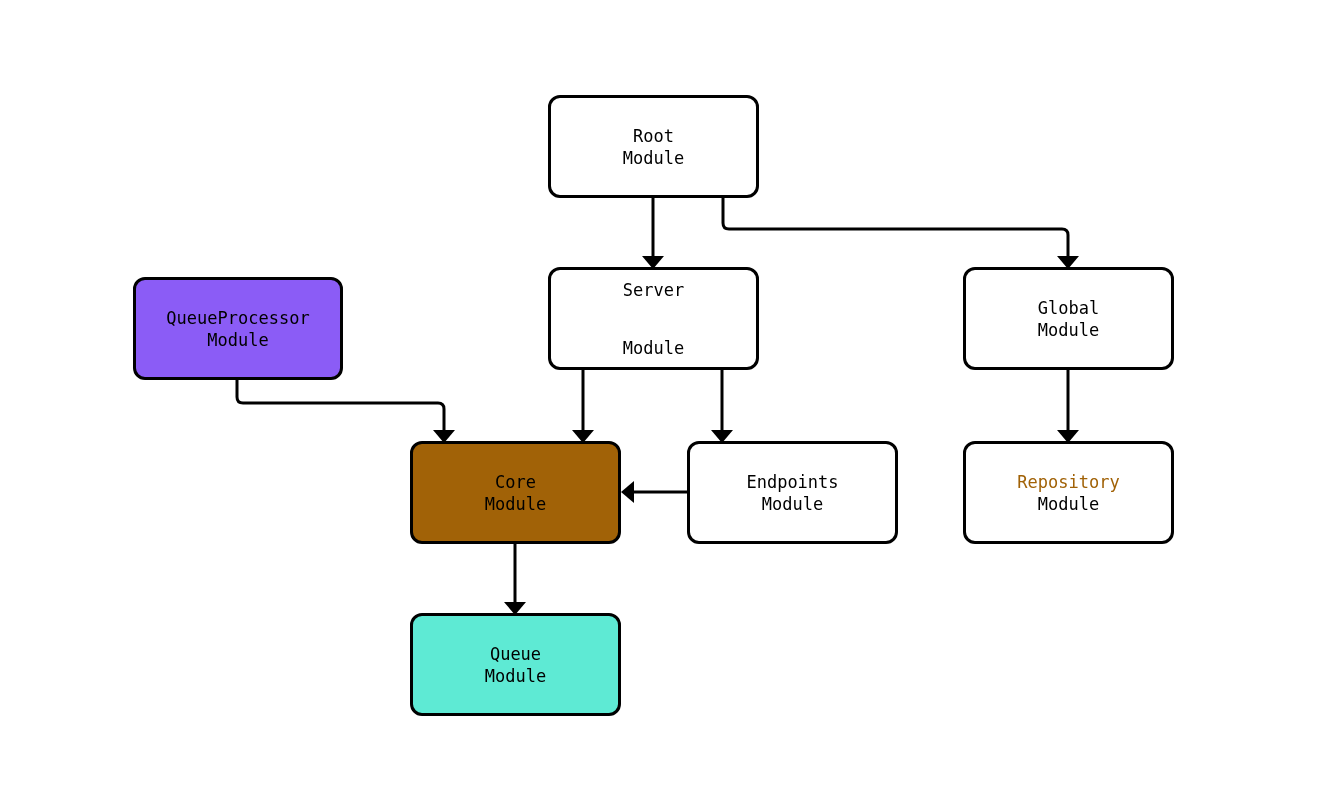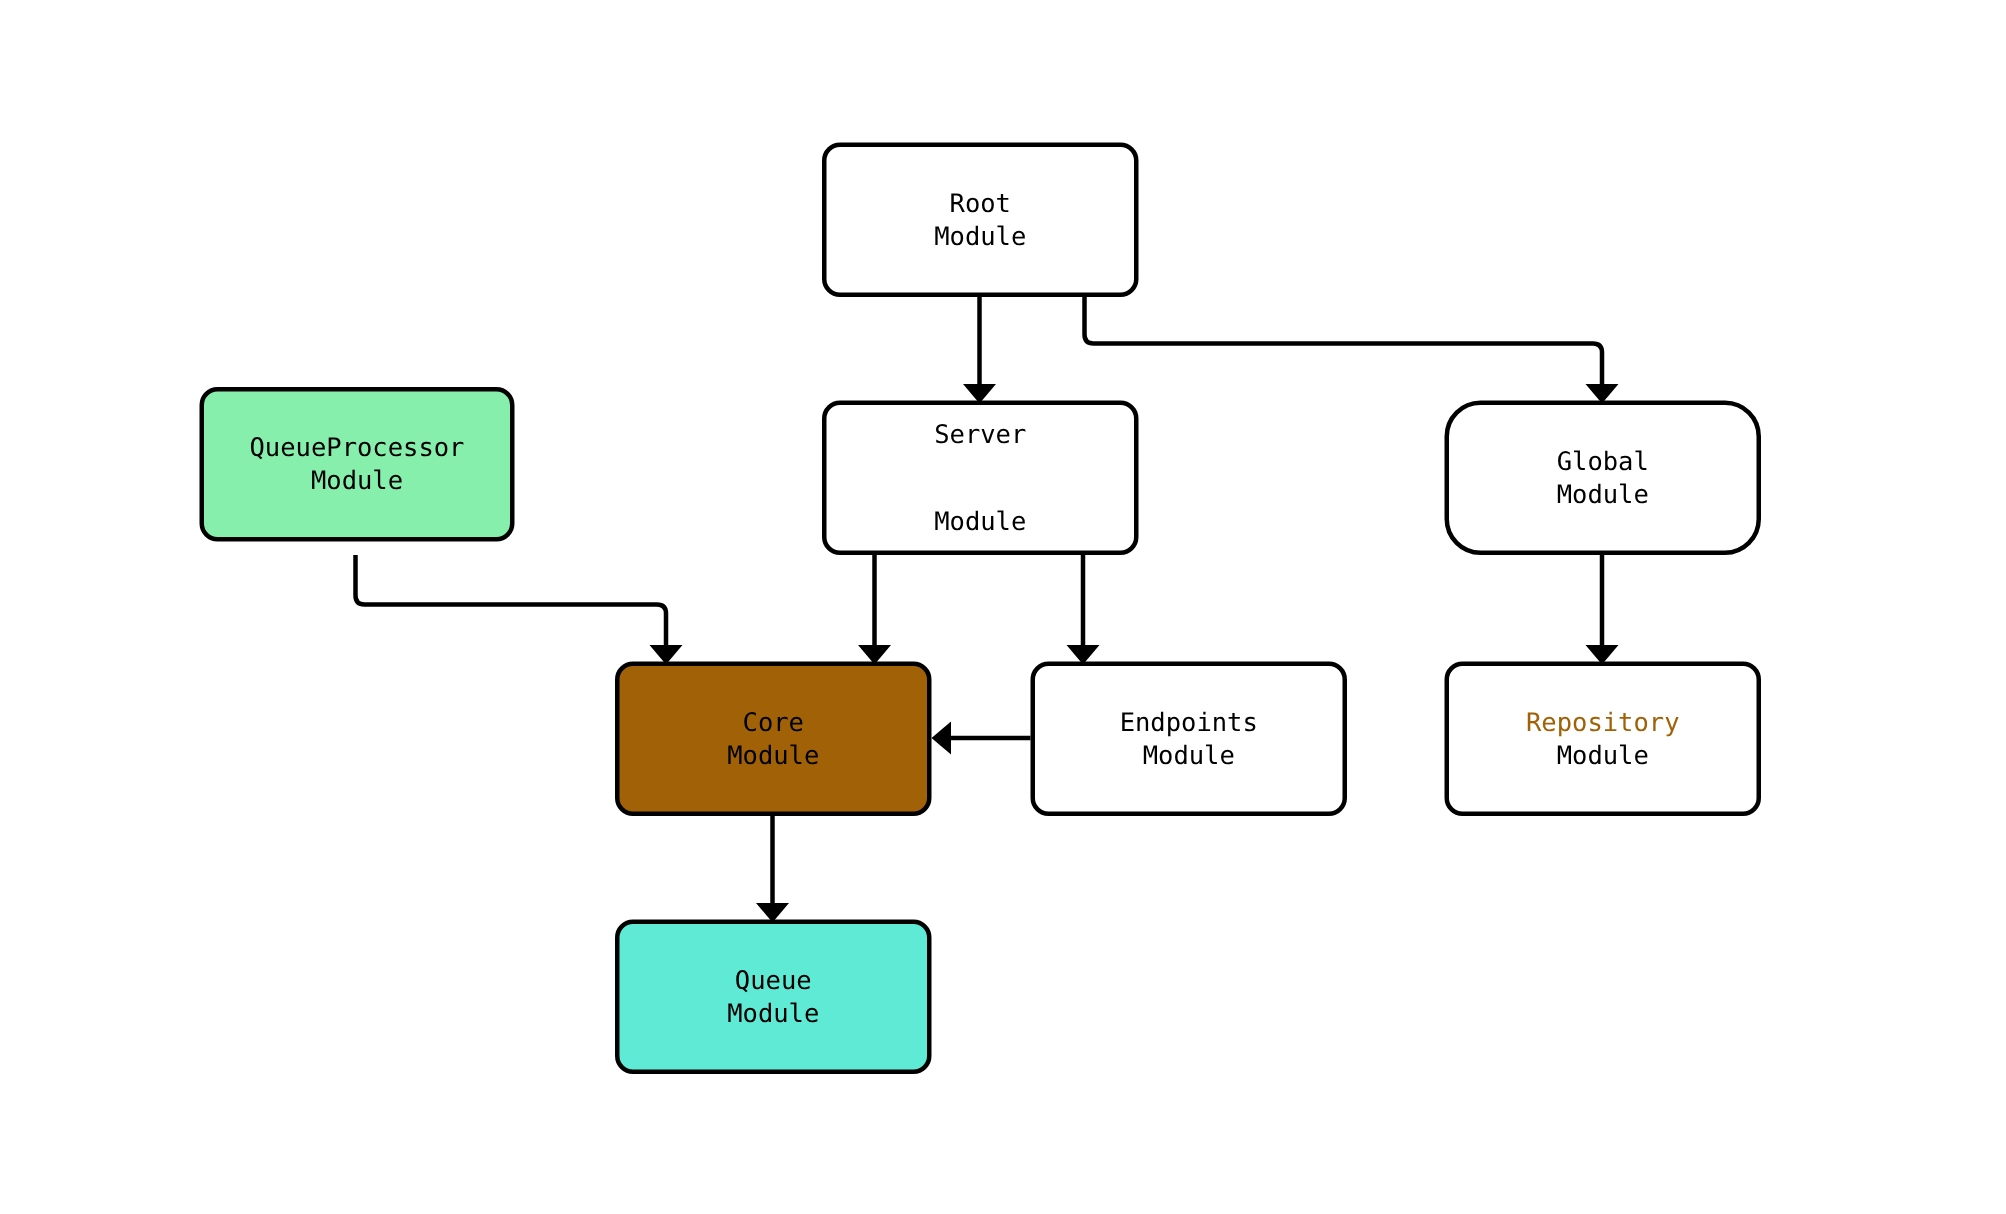--- a/index.html
+++ b/index.html
@@ -74,29 +74,29 @@
         <path d="M 515 544 L 515 602" fill="none" stroke="#000000" stroke-width="3" stroke-linecap="butt" stroke-linejoin="round"></path>
         <polygon points="504,602 526,602 515,615" fill="#000000"></polygon>
       </g>
   </svg>
 
   <div id="nodes-group">
       <div class="node-box" style="left: 548px; top: 95px; width: 211px; height: 103px; background: rgb(255, 255, 255); border-color: rgb(0, 0, 0); border-width: 3px; border-radius: 12px;">
         <div class="node-line" style="color: rgb(0, 0, 0);">Root</div>
         <div class="node-line" style="color: rgb(0, 0, 0);">Module</div>
       </div>
-      <div class="node-box" style="left: 133px; top: 258px; width: 210px; height: 103px; background: #86efac; border-color: rgb(0, 0, 0); border-width: 3px; border-radius: 12px;">
+      <div class="node-box" style="left: 133px; top: 277px; width: 210px; height: 103px; background: #8b5cf6; border-color: rgb(0, 0, 0); border-width: 3px; border-radius: 12px;">
         <div class="node-line" style="color: rgb(0, 0, 0);">QueueProcessor</div>
         <div class="node-line" style="color: rgb(0, 0, 0);">Module</div>
       </div>
       <div class="node-box" style="left: 548px; top: 267px; width: 211px; height: 103px; background: rgb(255, 255, 255); border-color: rgb(0, 0, 0); border-width: 3px; border-radius: 12px; gap: 36px;">
         <div class="node-line" style="color: rgb(0, 0, 0);">Server</div>
         <div class="node-line" style="color: rgb(0, 0, 0);">Module</div>
       </div>
-      <div class="node-box" style="left: 963px; top: 267px; width: 211px; height: 103px; background: rgb(255, 255, 255); border-color: rgb(0, 0, 0); border-width: 3px; border-radius: 24px;">
+      <div class="node-box" style="left: 963px; top: 267px; width: 211px; height: 103px; background: rgb(255, 255, 255); border-color: rgb(0, 0, 0); border-width: 3px; border-radius: 12px;">
         <div class="node-line" style="color: rgb(0, 0, 0);">Global</div>
         <div class="node-line" style="color: rgb(0, 0, 0);">Module</div>
       </div>
       <div class="node-box" style="left: 410px; top: 441px; width: 211px; height: 103px; background: #a16207; border-color: rgb(0, 0, 0); border-width: 3px; border-radius: 12px;">
         <div class="node-line" style="color: rgb(0, 0, 0);">Core</div>
         <div class="node-line" style="color: rgb(0, 0, 0);">Module</div>
       </div>
       <div class="node-box" style="left: 687px; top: 441px; width: 211px; height: 103px; background: rgb(255, 255, 255); border-color: rgb(0, 0, 0); border-width: 3px; border-radius: 12px;">
         <div class="node-line" style="color: rgb(0, 0, 0);">Endpoints</div>
         <div class="node-line" style="color: rgb(0, 0, 0);">Module</div>

